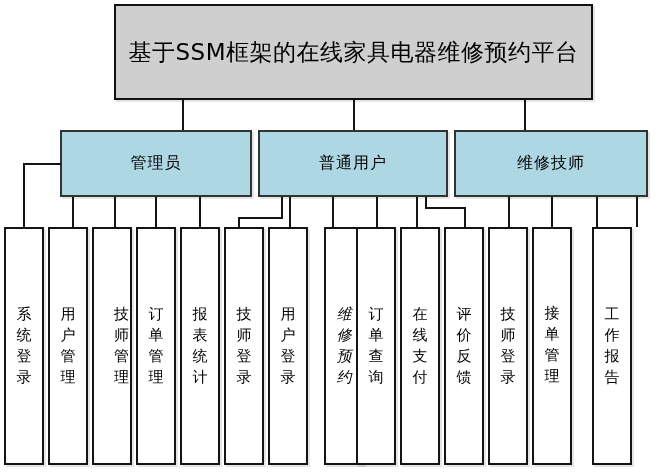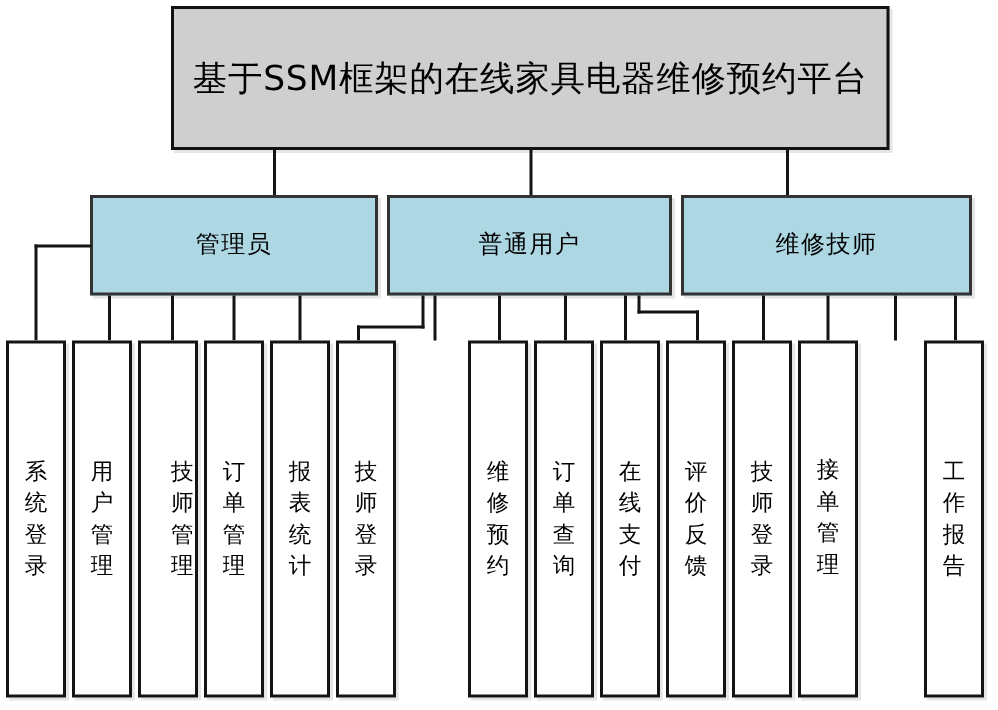--- a/index.html
+++ b/index.html
@@ -85,35 +85,38 @@
   </div>
   <div class="box leaf-box" style="left:136px;">
     <span>订单管理</span>
   </div>
   <div class="box leaf-box" style="left:180px;">
     <span>报表统计</span>
   </div>
   <div class="box leaf-box" style="left:224px;">
     <span>技师登录</span>
   </div>
-  <div class="box leaf-box" style="left:312px;">
+  <div class="box leaf-box" style="left:268px;">
+    <span>用户登录</span>
+  </div>
+  <div class="box leaf-box" style="left:324px;font-style:italic;">
     <span>维修预约</span>
   </div>
   <div class="box leaf-box" style="left:356px;align-items:center;">
     <span>订单查询</span>
   </div>
   <div class="box leaf-box" style="left:400px;">
     <span>在线支付</span>
   </div>
   <div class="box leaf-box" style="left:488px;">
     <span>技师登录</span>
   </div>
   <div class="box leaf-box" style="left:444px;">
     <span>评价反馈</span>
   </div>
   <div class="box leaf-box" style="left:532px;font-family:Liberation Mono, monospace;">
     <span>接单管理</span>
   </div>
-  <div class="box leaf-box" style="left:616px;align-items:center;">
+  <div class="box leaf-box" style="left:592px;align-items:center;">
     <span>工作报告</span>
   </div>
 
 </div>
 
 </body></html>

